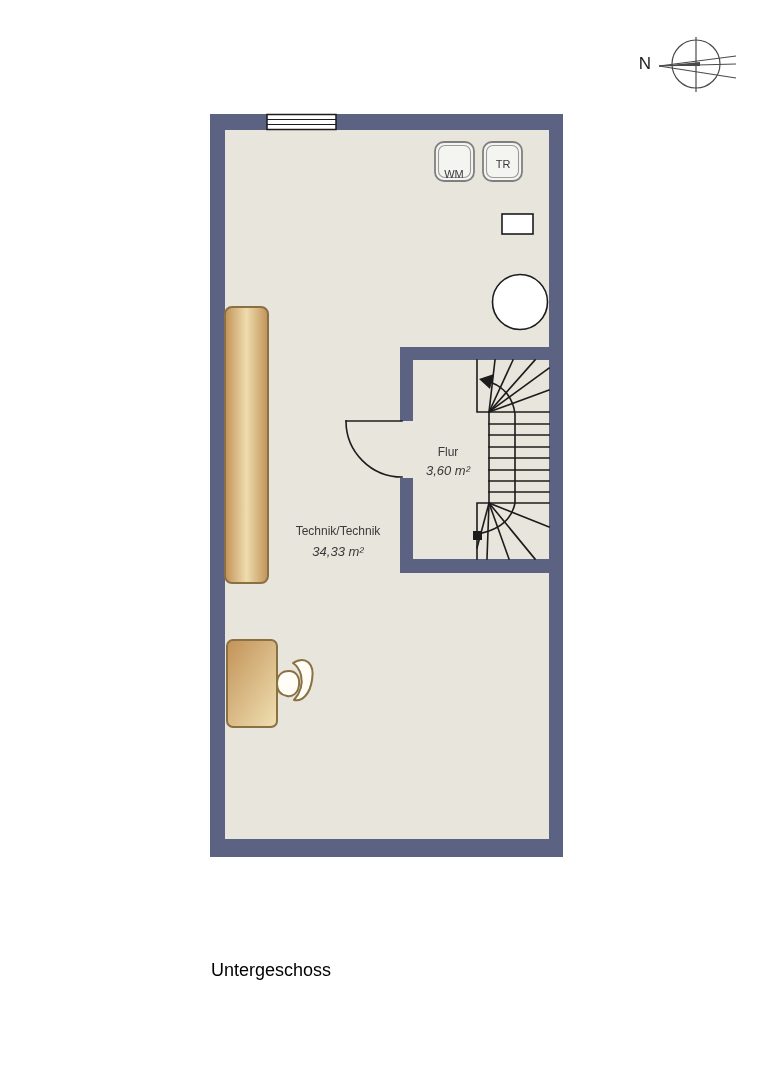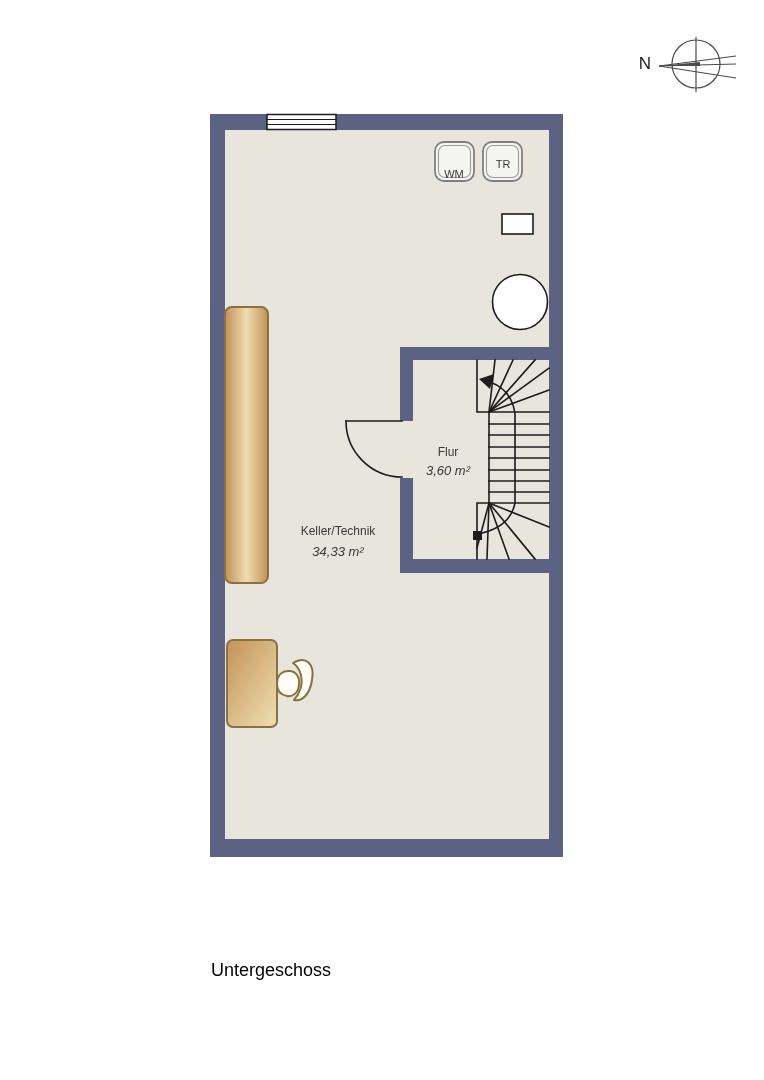--- a/index.html
+++ b/index.html
@@ -143,17 +143,17 @@
   </svg>
 
   <div class="label north-label" style="left:645px;top:64px">N</div>
 
   <div class="label appliance-label" style="left:454px;top:161px">WM</div>
   <div class="label appliance-label" style="left:503px;top:151px">TR</div>
 
   <div class="label room-name" style="left:448px;top:445px">Flur</div>
   <div class="label room-area" style="left:448px;top:463px">3,60 m²</div>
 
-  <div class="label room-name" style="left:338px;top:524px">Keller/Technik</div>
+  <div class="label room-name" style="left:338px;top:524px">Technik/Technik</div>
   <div class="label room-area" style="left:338px;top:544px">34,33 m²</div>
 
   <div class="label floor-title" style="left:211px;top:960px">Untergeschoss</div>
 </div>
 
 </body></html>

